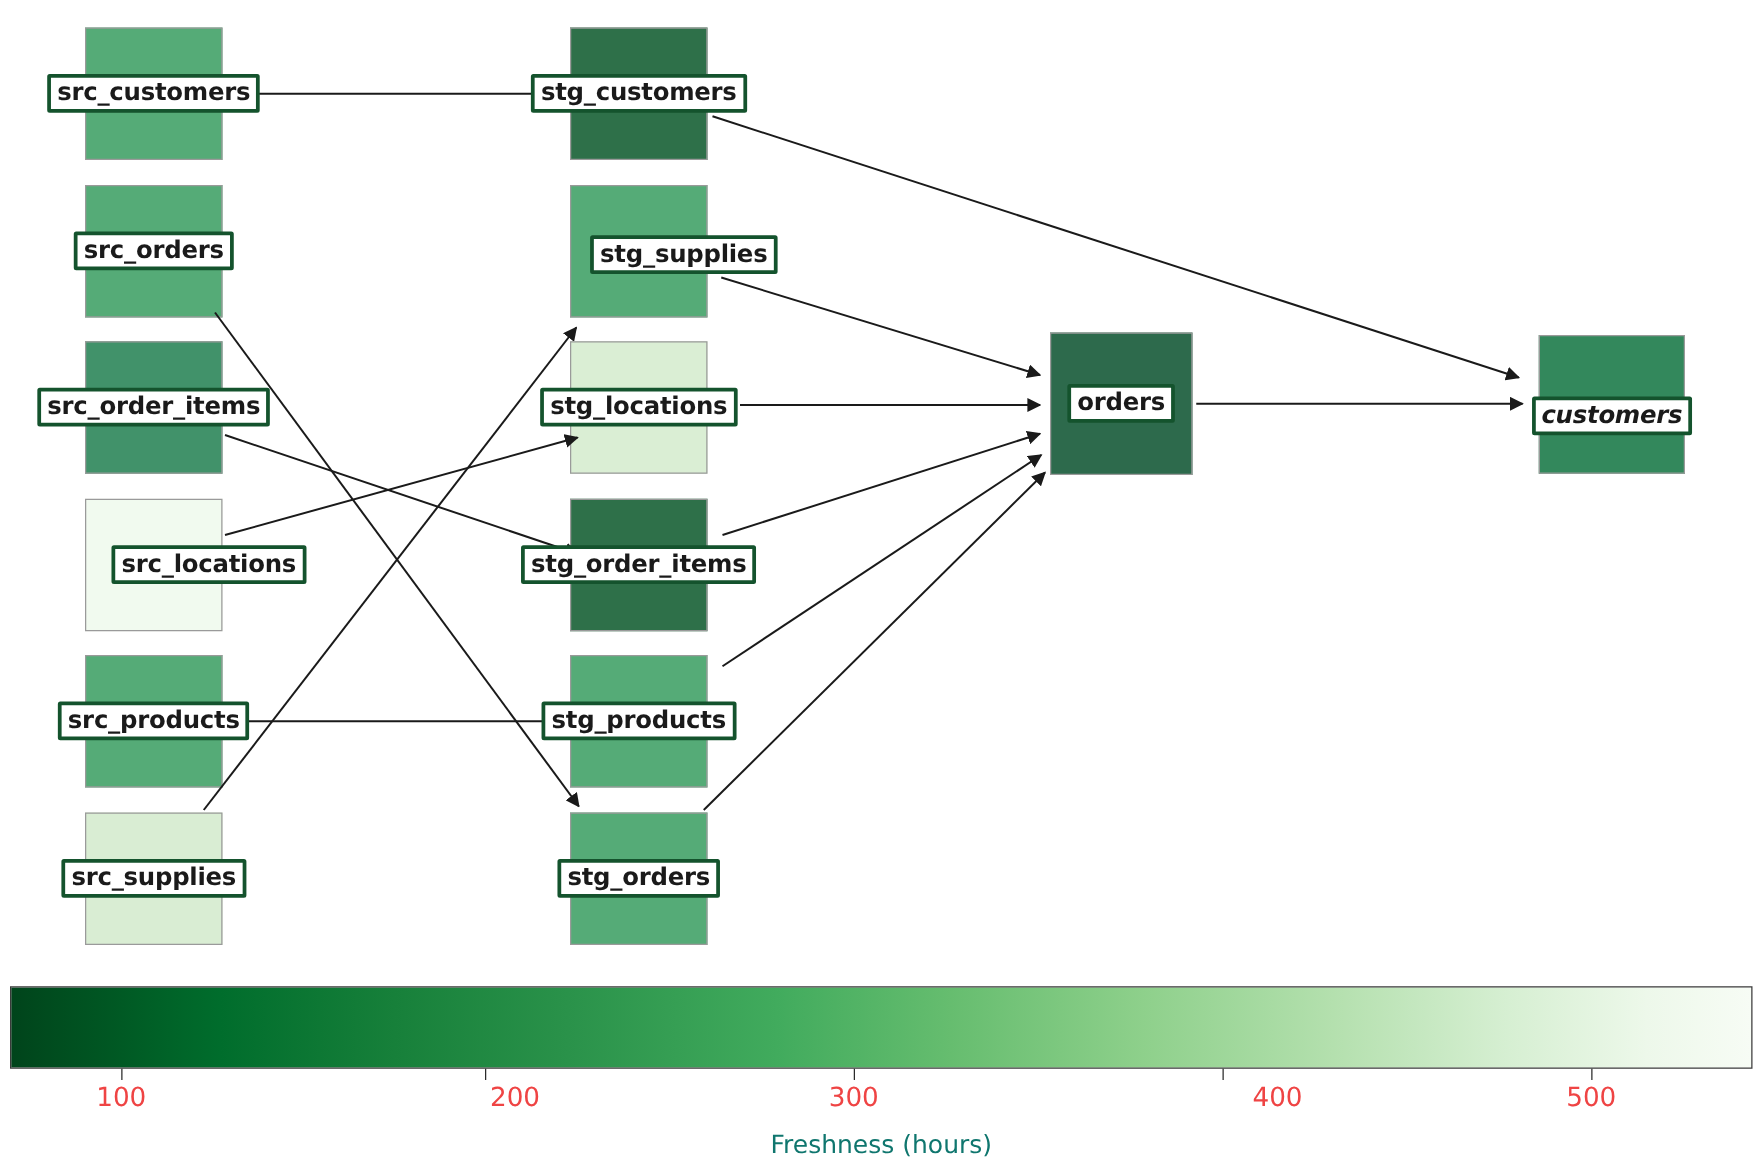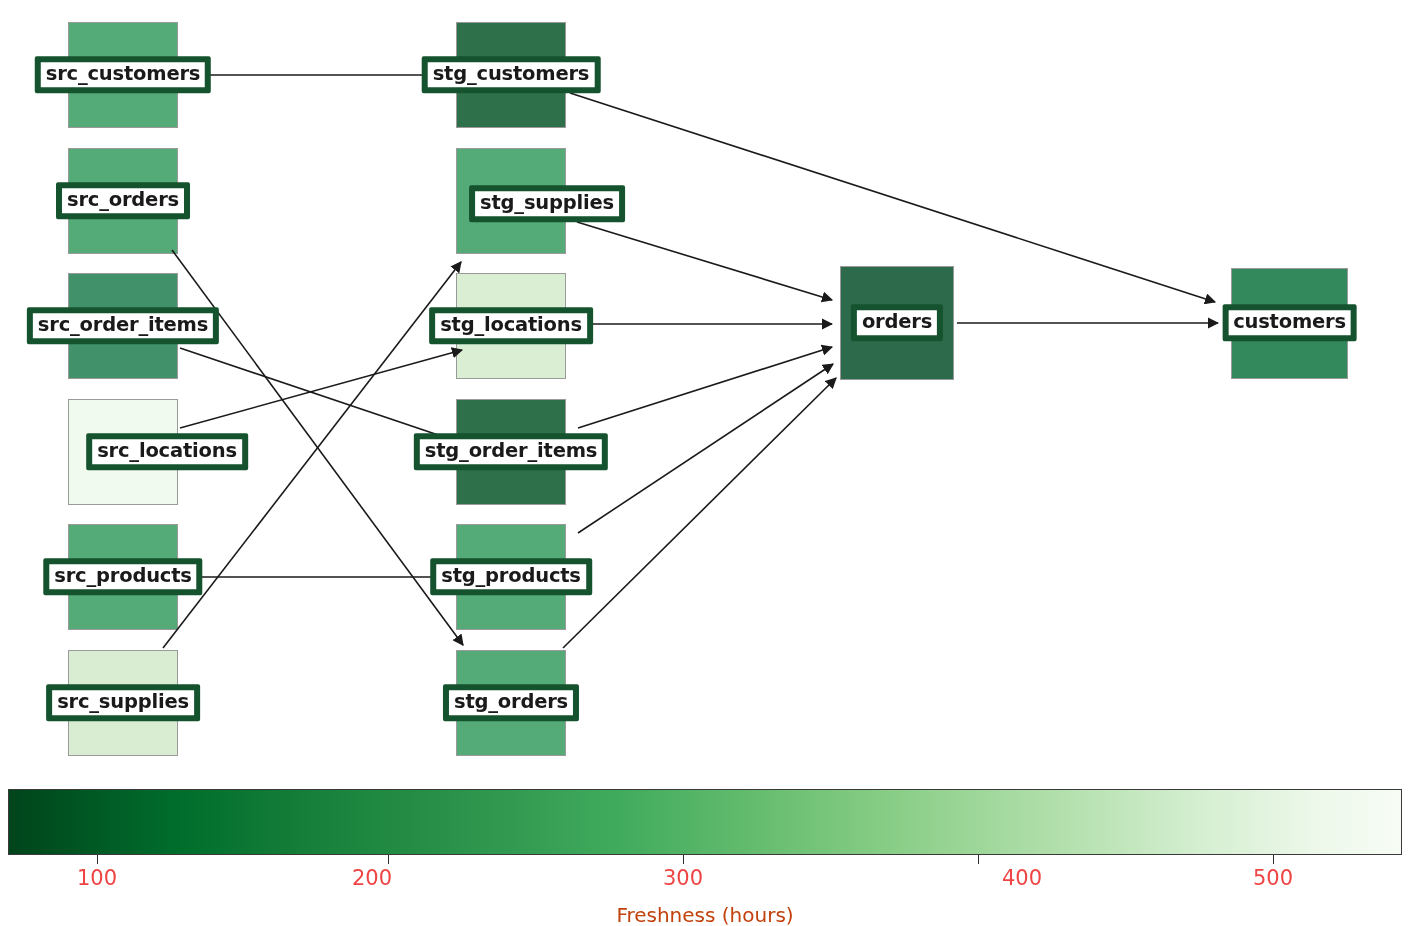--- a/index.html
+++ b/index.html
@@ -7,21 +7,21 @@
        font-family:"DejaVu Sans","Liberation Sans",sans-serif;}
 
   #canvas{position:absolute;left:0;top:0;width:1410px;height:926px;}
 
   .node{position:absolute;box-sizing:border-box;border:1px solid #9a9a9a;}
 
   .node-label{
     position:absolute;
     transform:translate(-50%,-50%);
     background:#ffffff;
-    border:6px solid #14532d;
+    border:3px solid #14532d;
     border-radius:2px;
     padding:2px 5px 3px 5px;
     font-size:19.5px;
     font-weight:bold;
     color:#1a1a1a;
     white-space:nowrap;
     letter-spacing:-0.2px;
     line-height:1.05;
     z-index:5;
   }
@@ -36,21 +36,21 @@
     box-sizing:border-box;
   }
   #cb-ticks{position:absolute;left:0;top:66px;width:1394px;height:60px;}
   .cb-tick{position:absolute;top:0;width:1px;height:9px;background:#2b2b2b;}
   .cb-ticklabel{
     position:absolute;top:11px;transform:translateX(-50%);
     font-size:21px;color:#ef4444;white-space:nowrap;
   }
   #cb-axislabel{
     position:absolute;top:114px;left:0;width:1394px;text-align:center;
-    font-size:20px;color:#c2410c;
+    font-size:20px;color:#0f766e;
   }
 </style>
 </head>
 <body>
 
 <div id="canvas">
 
   <svg id="edges" viewBox="0 0 1410 926" xmlns="http://www.w3.org/2000/svg">
     <defs>
       <marker id="arrowhead" viewBox="0 0 10 10" refX="9" refY="5" markerWidth="7" markerHeight="7" orient="auto-start-reverse">
@@ -95,30 +95,30 @@
       <div class="node-label" style="left: 511px; top: 326px;">stg_locations</div>
       <div class="node" style="left: 456px; top: 399px; width: 110px; height: 106px; background: rgb(46, 112, 73);"></div>
       <div class="node-label" style="left: 511px; top: 452px;">stg_order_items</div>
       <div class="node" style="left: 456px; top: 524px; width: 110px; height: 106px; background: rgb(85, 171, 119);"></div>
       <div class="node-label" style="left: 511px; top: 577px;">stg_products</div>
       <div class="node" style="left: 456px; top: 650px; width: 110px; height: 106px; background: rgb(85, 171, 119);"></div>
       <div class="node-label" style="left: 511px; top: 703px;">stg_orders</div>
       <div class="node" style="left: 840px; top: 266px; width: 114px; height: 114px; background: rgb(45, 106, 76);"></div>
       <div class="node-label" style="left: 897px; top: 323px;">orders</div>
       <div class="node" style="left: 1231px; top: 268px; width: 117px; height: 111px; background: rgb(51, 136, 92);"></div>
-      <div class="node-label" style="left: 1289.5px; top: 323px;">customers</div>
+      <div class="node-label" style="left: 1289.5px; top: 333px; font-style: italic;">customers</div>
     </div>
 
   <div id="colorbar-wrap">
     <div id="colorbar" style="background: linear-gradient(to right, rgb(0, 68, 27) 0%, rgb(0, 109, 44) 12%, rgb(23, 128, 58) 22%, rgb(42, 146, 74) 32%, rgb(65, 171, 93) 44%, rgb(102, 189, 111) 54%, rgb(142, 208, 139) 65%, rgb(180, 224, 174) 76%, rgb(214, 239, 210) 86%, rgb(237, 248, 234) 94%, rgb(247, 252, 245) 100%);"></div>
     <div id="cb-ticks">
         <div class="cb-tick" style="left: 89px;"></div>
         <div class="cb-ticklabel" style="left: 89px;">100</div>
         <div class="cb-tick" style="left: 380px;"></div>
-        <div class="cb-ticklabel" style="left: 364px;">200</div>
+        <div class="cb-ticklabel" style="left: 404px;">200</div>
         <div class="cb-tick" style="left: 675px;"></div>
         <div class="cb-ticklabel" style="left: 675px;">300</div>
         <div class="cb-tick" style="left: 970px;"></div>
         <div class="cb-ticklabel" style="left: 1014px;">400</div>
         <div class="cb-tick" style="left: 1265px;"></div>
         <div class="cb-ticklabel" style="left: 1265px;">500</div>
       </div>
     <div id="cb-axislabel">Freshness (hours)</div>
   </div>
 

